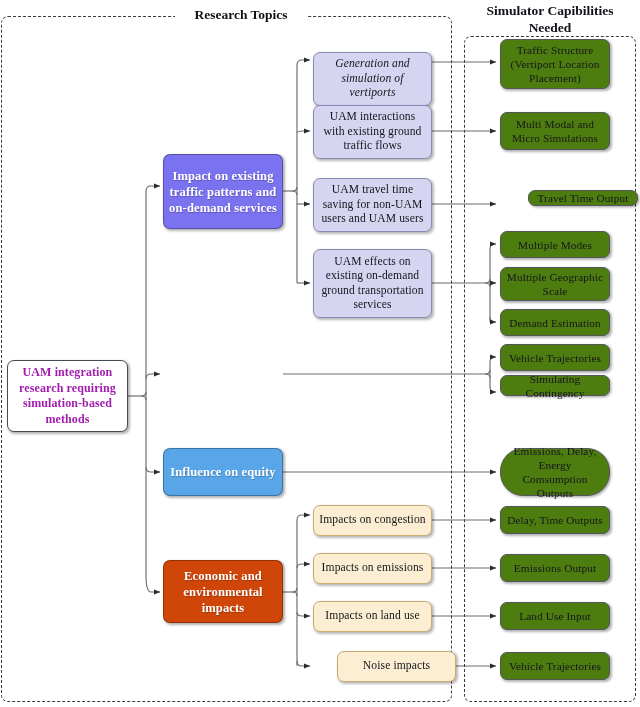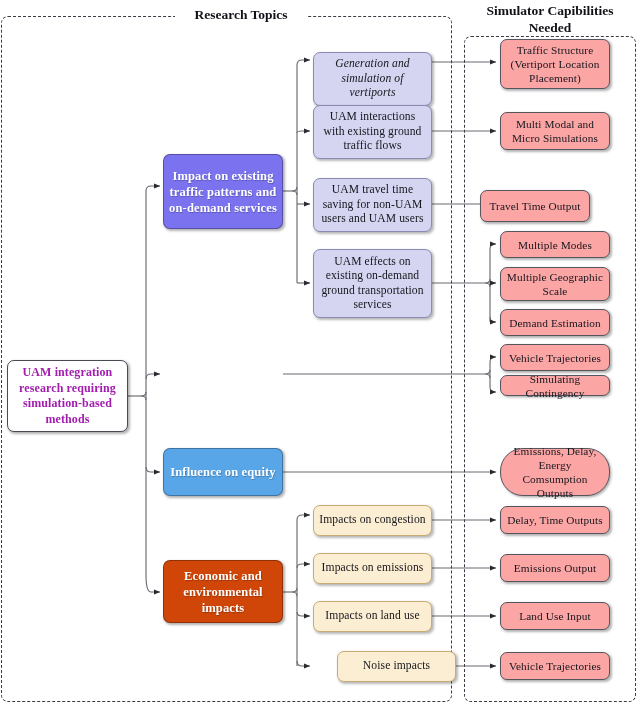--- a/index.html
+++ b/index.html
@@ -94,21 +94,21 @@
   
   .n-sub-cream {
     background: #fbeed2;
     border: 1.2px solid #c9ab72;
     color: #16161c;
     font-size: 11.6px;
     box-shadow: 1.5px 1.5px 2.5px rgba(0,0,0,0.28);
   }
   
   .n-cap {
-    background: #fca5a5;
+    background: #4d7c0f;
     border: 1.15px solid #55555d;
     color: #16161c;
     font-size: 11.3px;
     line-height: 14px;
     box-shadow: 1.4px 1.4px 2.4px rgba(0,0,0,0.30);
   }
 </style>
 </head>
 <body>
 
@@ -224,21 +224,21 @@
   <div class="node n-sub-cream" style="left:313px; top:651px; width:119px; height:31px;margin-left:24px;">
     <span>Noise impacts</span>
   </div>
 
   <div class="node n-cap" style="left:500px; top:39px; width:110px; height:50px;">
     <span>Traffic Structure (Vertiport Location Placement)</span>
   </div>
   <div class="node n-cap" style="left:500px; top:112px; width:110px; height:38px;">
     <span>Multi Modal and Micro Simulations</span>
   </div>
-  <div class="node n-cap" style="left:480px; top:190px; width:110px; height:32px;">
+  <div class="node n-cap" style="left:528px; top:190px; width:110px; height:16px;">
     <span>Travel Time Output</span>
   </div>
   <div class="node n-cap" style="left:500px; top:231px; width:110px; height:27px;">
     <span>Multiple Modes</span>
   </div>
   <div class="node n-cap" style="left:500px; top:267px; width:110px; height:34px;">
     <span>Multiple Geographic Scale</span>
   </div>
   <div class="node n-cap" style="left:500px; top:309px; width:110px; height:27px;">
     <span>Demand Estimation</span>

